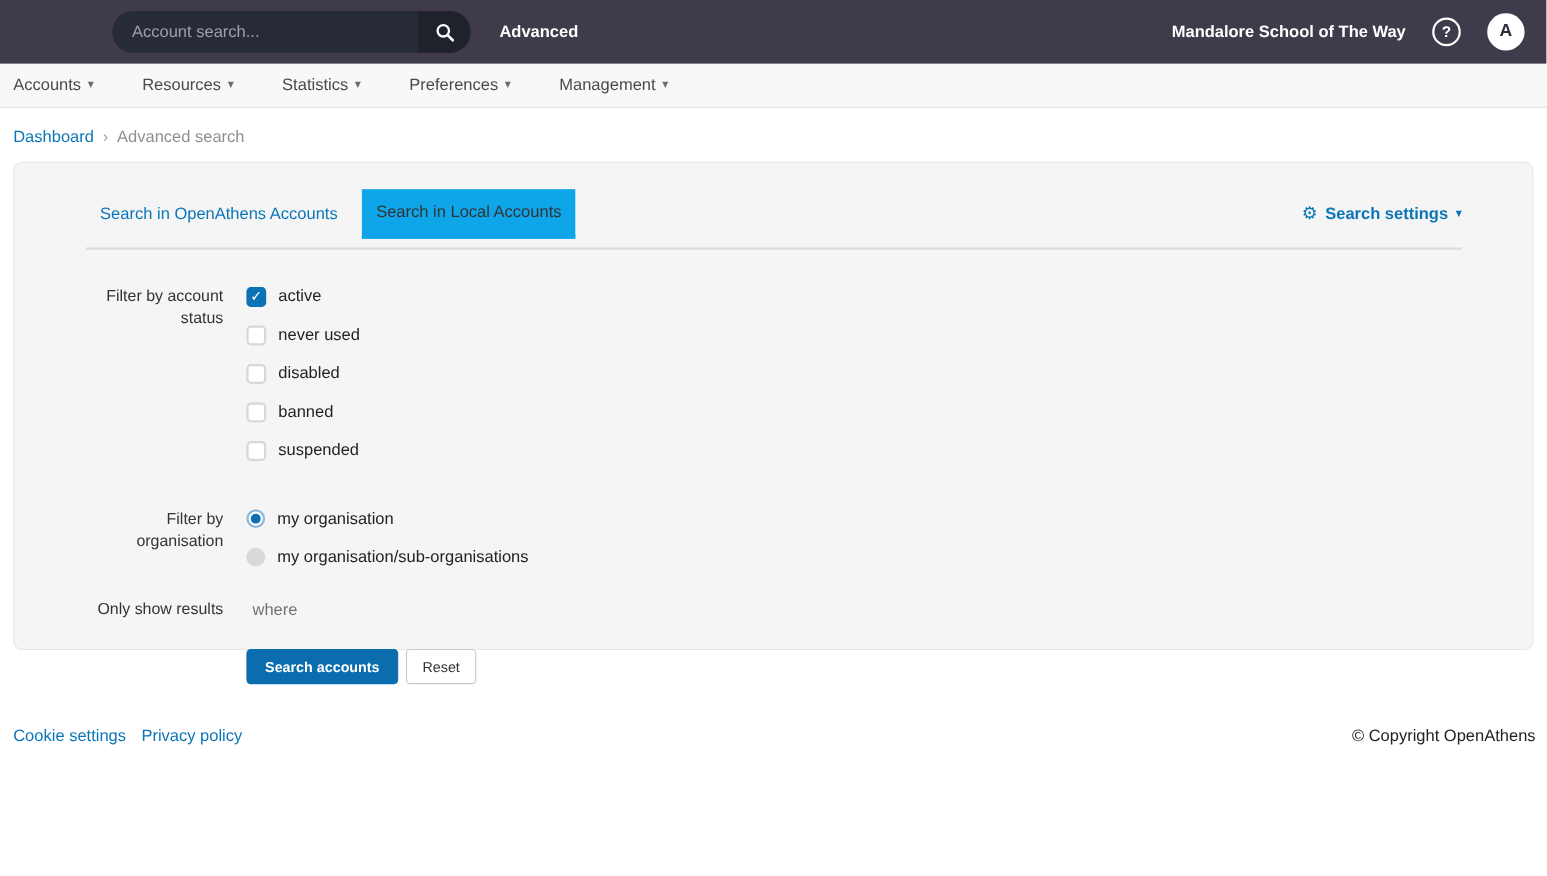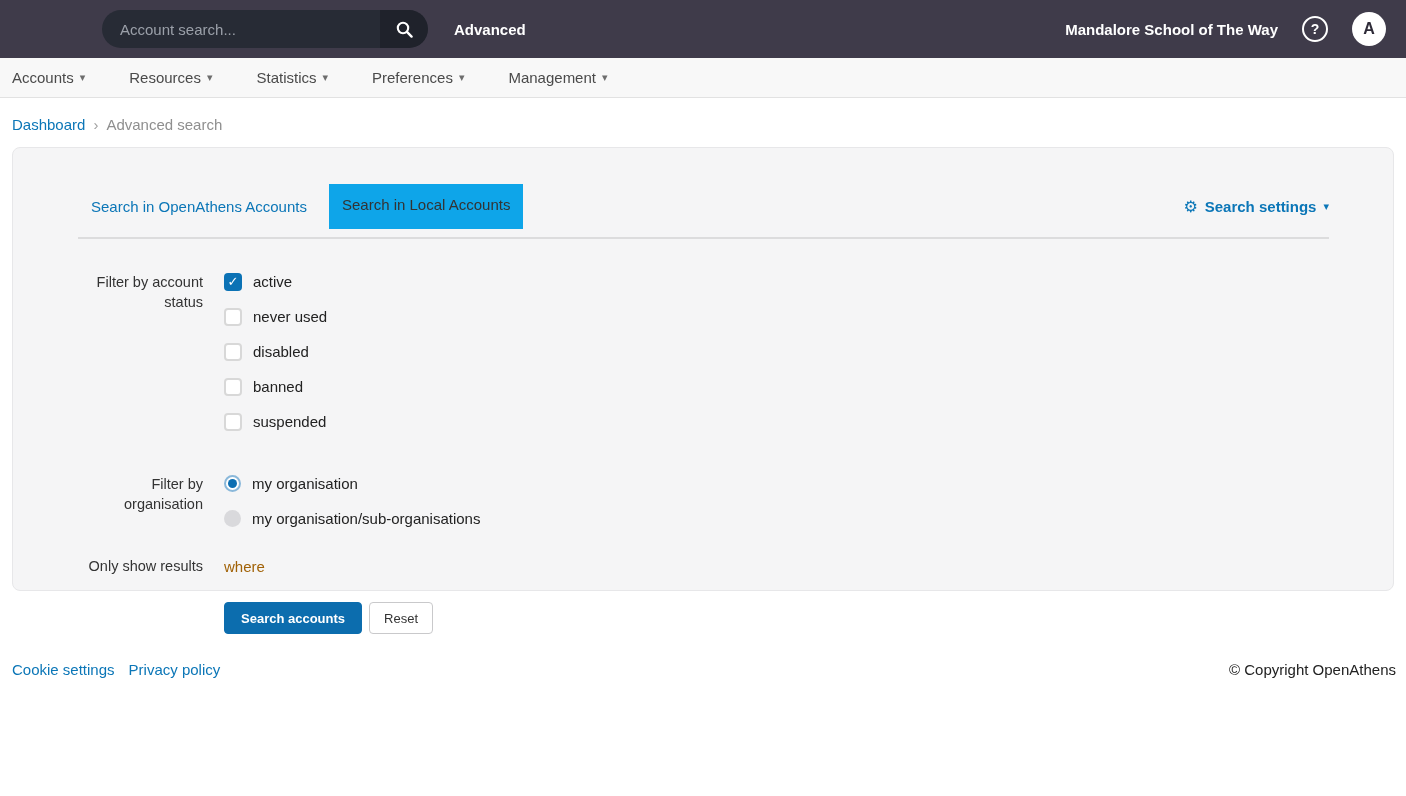--- a/index.html
+++ b/index.html
@@ -42,21 +42,21 @@
   .caret { font-size:11px; color:#6d6d6d; line-height:1; }
 
   
   .breadcrumb { padding:18px 12px 14px 12px; font-size:15px; display:flex; align-items:center; gap:8px; }
   .crumb-link { color:#0b76b7; text-decoration:none; cursor:pointer; }
   .crumb-sep { color:#a0a0a0; font-size:15px; }
   .crumb-current { color:#8f8f8f; }
 
   
   .card { margin:0 12px; height:444px; background:#f5f5f6; border:1px solid #e7e7e9; border-radius:8px;
-    padding-top:36px; }
+    padding-top:24px; }
   .tabs-row { margin:0 64px 0 65px; height:45px; display:flex; align-items:stretch; }
   .tab { display:flex; align-items:center; padding:0 13px; font-size:15px; cursor:pointer; }
   .tab.inactive { color:#0b76b7; margin-right:9px; }
   .tab.active { background:#0ea5e9; color:#333; border-bottom:4px solid #0ea5e9; }
   .settings-toggle { margin-left:auto; display:flex; align-items:center; gap:7px; color:#0b76b7;
     font-size:15px; cursor:pointer; font-weight:600; }
   .gear { font-size:16px; line-height:1; }
   .settings-toggle .caret { color:#0b76b7; }
   .rule { border:none; border-top:2px solid #dcdcdd; margin:8px 64px 0 65px; }
 
@@ -74,21 +74,21 @@
 
   .checkbox { width:18px; height:18px; border-radius:4px; flex:0 0 auto;
     display:flex; align-items:center; justify-content:center; }
   .checkbox.checked { background:#0b72b5; color:#fff; font-size:13px; font-weight:700; }
   .checkbox.unchecked { background:#fff; border:2px solid #d8d8d8; }
 
   .row-org { margin-top:27px; }
   .row-status { margin-top:25px; }
   .row-results { margin-top:20px; align-items:center; }
   .row-results .row-label { padding-top:0; }
-  .where-label { font-size:15px; color:#a16207; width:52px; }
+  .where-label { font-size:15px; color:#737373; width:52px;text-align:center; }
   .results-controls { display:flex; align-items:center; margin-left:21px; }
   .attr-select { margin-left:20px; width:210px; height:31px; background:#fff; border:1px solid #c9c9cb;
     border-radius:6px; display:flex; align-items:center; justify-content:space-between;
     padding:0 13px; font-size:14.5px; color:#2b2b2b; cursor:pointer; }
   .select-caret { font-size:8px; color:#222; }
 
   .buttons-row { margin:26px 0 0 211px; display:flex; gap:7px; }
   .btn { height:32px; border-radius:4px; font-size:13px; font-family:inherit; cursor:pointer; }
   .btn-primary { background:#0c6dae; border:1px solid #0c6dae; color:#fff; padding:0 16px; font-weight:600; }
   .btn-secondary { background:#fff; border:1px solid #c9c9cb; color:#333; padding:0 14px; }

